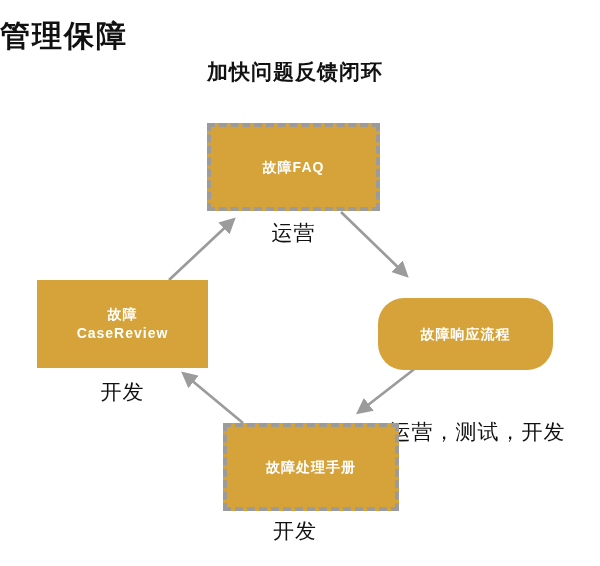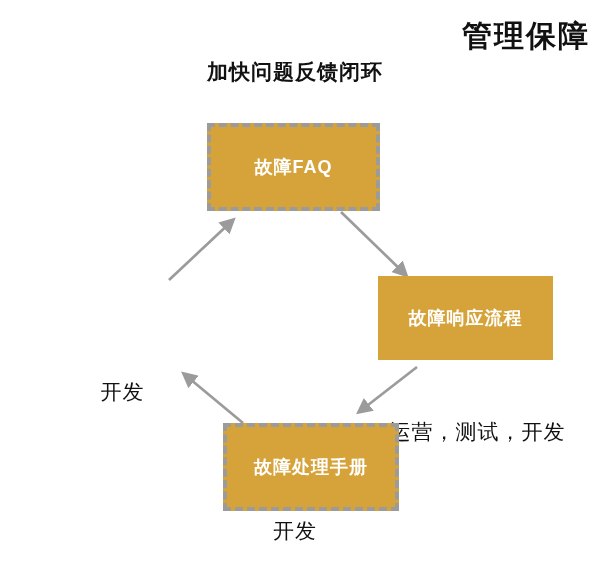--- a/index.html
+++ b/index.html
@@ -13,21 +13,21 @@
     width: 600px;
     height: 566px;
     background: #ffffff;
     overflow: hidden;
   }
   .title {
     position: absolute;
     left: 0;
     top: 16px;
     width: 590px;
-    text-align: right;
+    text-align: left;
     font-size: 30px;
     font-weight: 700;
     color: #111111;
     letter-spacing: 2px;
   }
   .subtitle {
     position: absolute;
     left: 0;
     top: 58px;
     width: 590px;
@@ -42,35 +42,35 @@
     left: 0;
     top: 0;
     z-index: 1;
   }
   .node {
     position: absolute;
     z-index: 2;
     background: #d5a339;
     color: #ffffff;
     font-weight: 700;
-    font-size: 18px;
+    font-size: 14px;
     display: flex;
     flex-direction: column;
     align-items: center;
     justify-content: center;
     text-align: center;
     box-sizing: border-box;
     line-height: 1.35;
     letter-spacing: 1px;
   }
   .node.dashed {
     border: 4px dashed #9b9b9b;
   }
   .node-top    { left: 207px; top: 123px; width: 173px; height: 88px; }
-  .node-right  { left: 378px; top: 276px; width: 175px; height: 84px; }
+  .node-right  { left: 378px; top: 298px; width: 175px; height: 72px; border-radius: 26px; }
   .node-bottom { left: 223px; top: 423px; width: 176px; height: 88px; }
   .node-left   { left: 37px;  top: 280px; width: 171px; height: 88px; }
   .role {
     position: absolute;
     z-index: 2;
     text-align: center;
     font-size: 21px;
     font-weight: 500;
     color: #111111;
     letter-spacing: 1px;
@@ -98,26 +98,31 @@
       <line x1="169" y1="280" x2="233" y2="220" marker-end="url(#ah)"></line>
       <line x1="341" y1="212" x2="406" y2="275" marker-end="url(#ah)"></line>
       <line x1="417" y1="367" x2="359" y2="412" marker-end="url(#ah)"></line>
       <line x1="243" y1="423" x2="184" y2="374" marker-end="url(#ah)"></line>
     </g>
   </svg>
 
   <div class="node node-top dashed">
     <span>故障FAQ</span>
   </div>
+  <div class="role role-top">运营</div>
 
   <div class="node node-right">
     <span>故障响应流程</span>
   </div>
   <div class="role role-right">运营，测试，开发</div>
 
   <div class="node node-bottom dashed">
     <span>故障处理手册</span>
   </div>
   <div class="role role-bottom">开发</div>
 
+  <div class="node node-left">
+    <span>故障</span>
+    <span>CaseReview</span>
+  </div>
   <div class="role role-left">开发</div>
 
 </div>
 
 </body></html>

